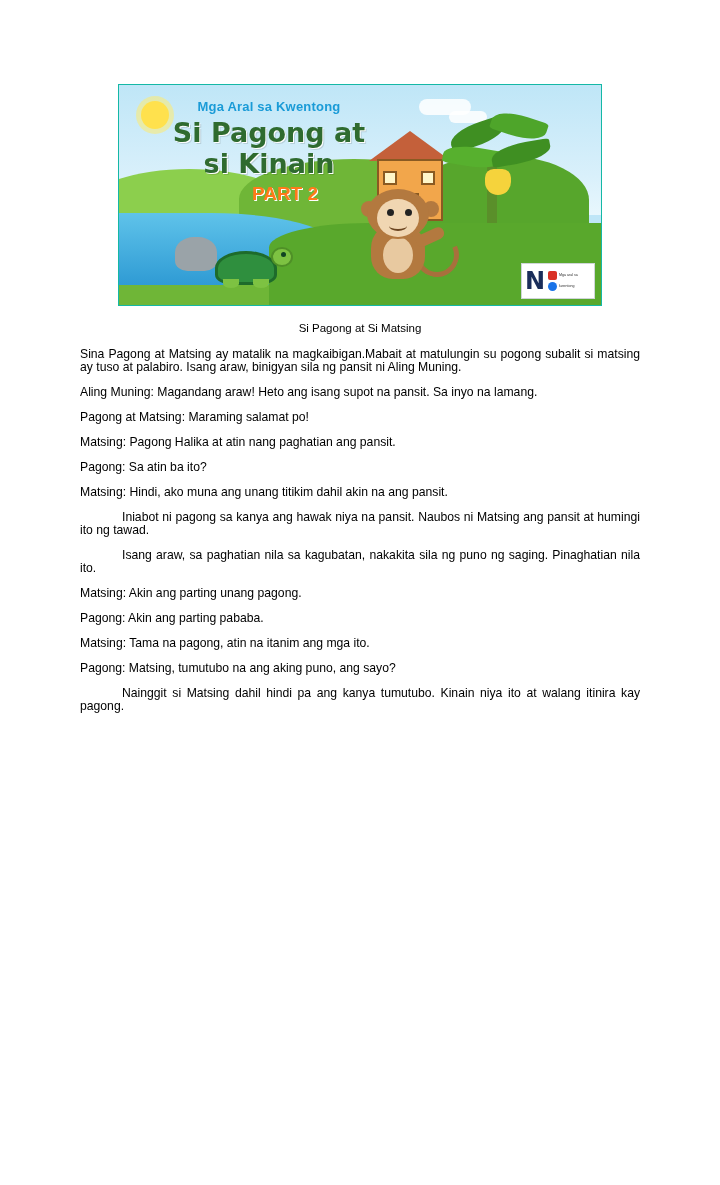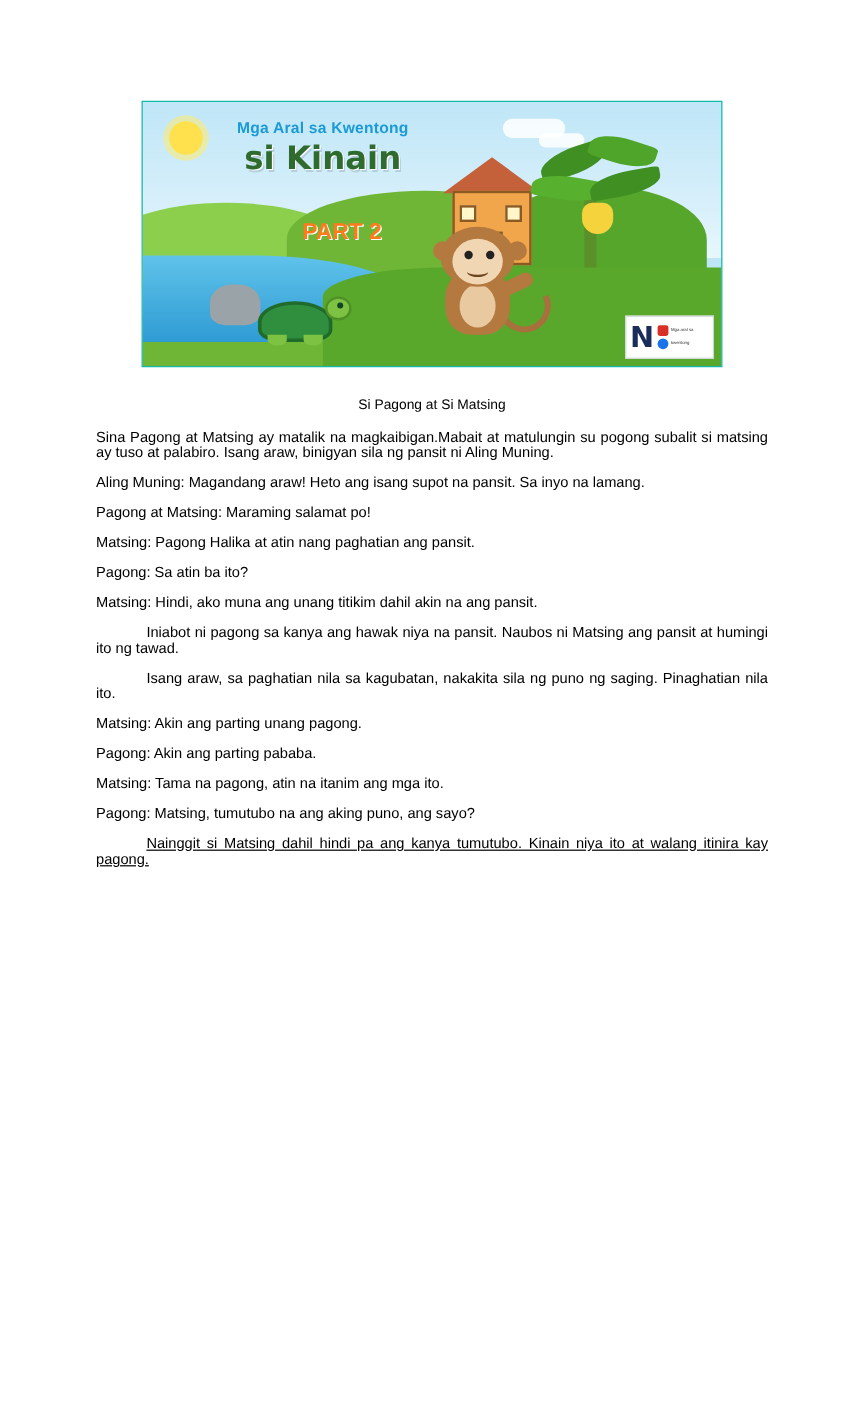--- a/index.html
+++ b/index.html
@@ -351,21 +351,21 @@
   .cover .badge .btext {
     font-size: 3.6px;
     line-height: 5px;
     color: #333;
     font-family: "Liberation Sans", sans-serif;
     white-space: nowrap;
   }
 
   
   .caption {
-    margin-top: 26px;
+    margin-top: 16px;
     text-align: center;
     font-family: "Liberation Sans", sans-serif;
     font-size: 11.5px;
     color: #000;
   }
 
   
   .body-text {
     margin-top: 14px;
   }
@@ -375,21 +375,20 @@
     line-height: 13px;
     color: #000;
     margin: 0 0 12px 0;
     text-align: justify;
   }
   .para.indent {
     text-indent: 42px;
   }
   .para.last {
     margin-bottom: 0;
-    text-decoration: underline;
   }
 </style>
 </head>
 <body>
 
 <div class="page">
   <div class="content">
 
     <div class="cover-wrap">
       <div class="cover">
@@ -433,20 +432,21 @@
         <div class="monkey-ear me1"></div>
         <div class="monkey-ear me2"></div>
         <div class="monkey-head"></div>
         <div class="monkey-face"></div>
         <div class="monkey-eye mey1"></div>
         <div class="monkey-eye mey2"></div>
         <div class="monkey-mouth"></div>
 
         <div class="cover-sub">Mga Aral sa Kwentong</div>
         <div class="cover-title">
+          <div>Si Pagong at</div>
           <div>si Kinain</div>
         </div>
         <div class="cover-part">PART 2</div>
 
         <div class="badge">
           <span class="bletter">N</span>
           <span class="bstack">
             <span class="brow">
               <span class="bchip"></span>
               <span class="btext">Mga aral sa</span>

